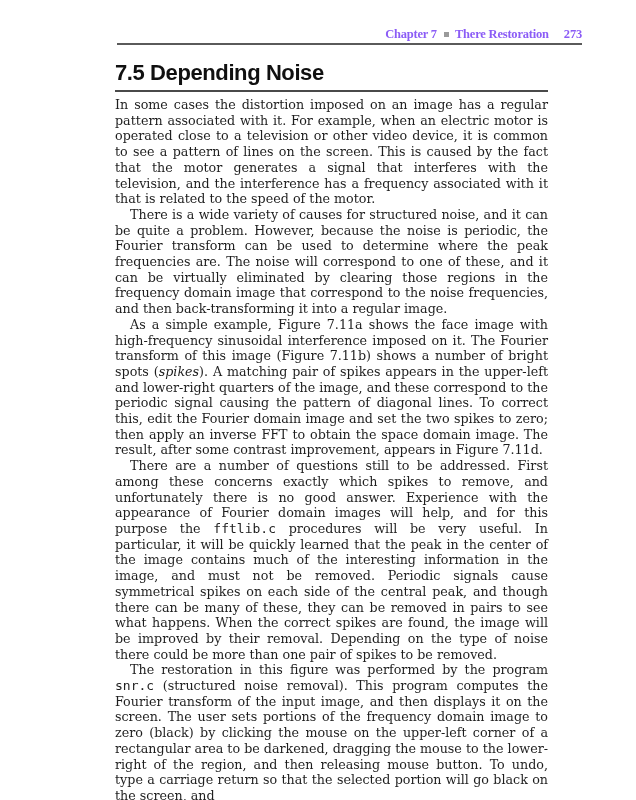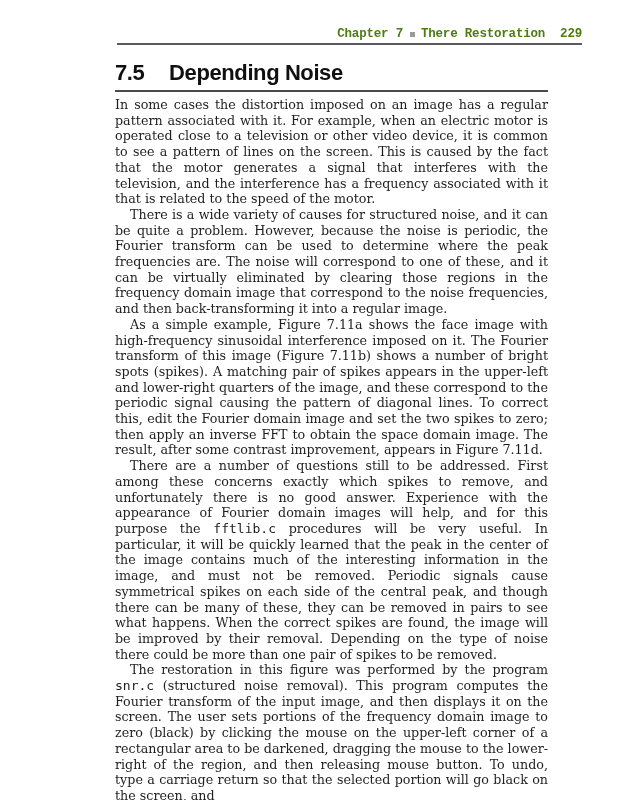--- a/index.html
+++ b/index.html
@@ -11,25 +11,25 @@
     overflow: hidden;
     font-family: "DejaVu Serif", serif;
   }
 
   
   .running-header {
     position: absolute;
     top: 27px;
     right: 54px;
     white-space: nowrap;
-    font-family: Liberation Mono, monospace;
+    font-family: Liberation Serif, serif;
     font-weight: bold;
     font-size: 12.5px;
     letter-spacing: -0.2px;
-    color: #4d7c0f;
+    color: #8b5cf6;
     display: flex;
     align-items: center;
   }
   .running-header .sq {
     display: inline-block;
     width: 5px;
     height: 5px;
     background: #9a9a9a;
     margin: 0 6px 0 7px;
   }
@@ -49,21 +49,21 @@
     position: absolute;
     left: 115px;
     top: 60px;
     margin: 0;
     font-family: "Liberation Sans", sans-serif;
     font-weight: bold;
     font-size: 22px;
     letter-spacing: -0.4px;
     color: #101010;
   }
-  .section-heading .sec-num { margin-right: 19px; }
+  .section-heading .sec-num { }
 
   .section-rule {
     position: absolute;
     left: 115px;
     width: 433px;
     top: 90px;
     height: 2px;
     background: #4a4a4a;
   }
 
@@ -74,36 +74,36 @@
     top: 97px;
     width: 433px;
     text-align: justify;
     font-family: "DejaVu Serif", serif;
     font-size: 12.7px;
     line-height: 15.7px;
     color: #1e1e1e;
   }
   .body-text p { margin: 0; }
   .body-text p.indent { text-indent: 15px; }
-  .body-text .italic { }
+  .body-text .italic { font-style: italic; }
   .body-text .mono {
     font-family: "DejaVu Sans Mono", monospace;
     font-size: 13px;
   }
 </style>
 </head>
 <body>
 
 <div class="page">
 
   <div class="running-header">
     <span>Chapter 7</span>
     <span class="sq"></span>
     <span>There Restoration</span>
-    <span class="pageno">229</span>
+    <span class="pageno">273</span>
   </div>
   <div class="header-rule"></div>
 
   <h1 class="section-heading">
     <span class="sec-num">7.5</span>
     <span class="sec-title">Depending Noise</span>
   </h1>
   <div class="section-rule"></div>
 
   <div class="body-text">

